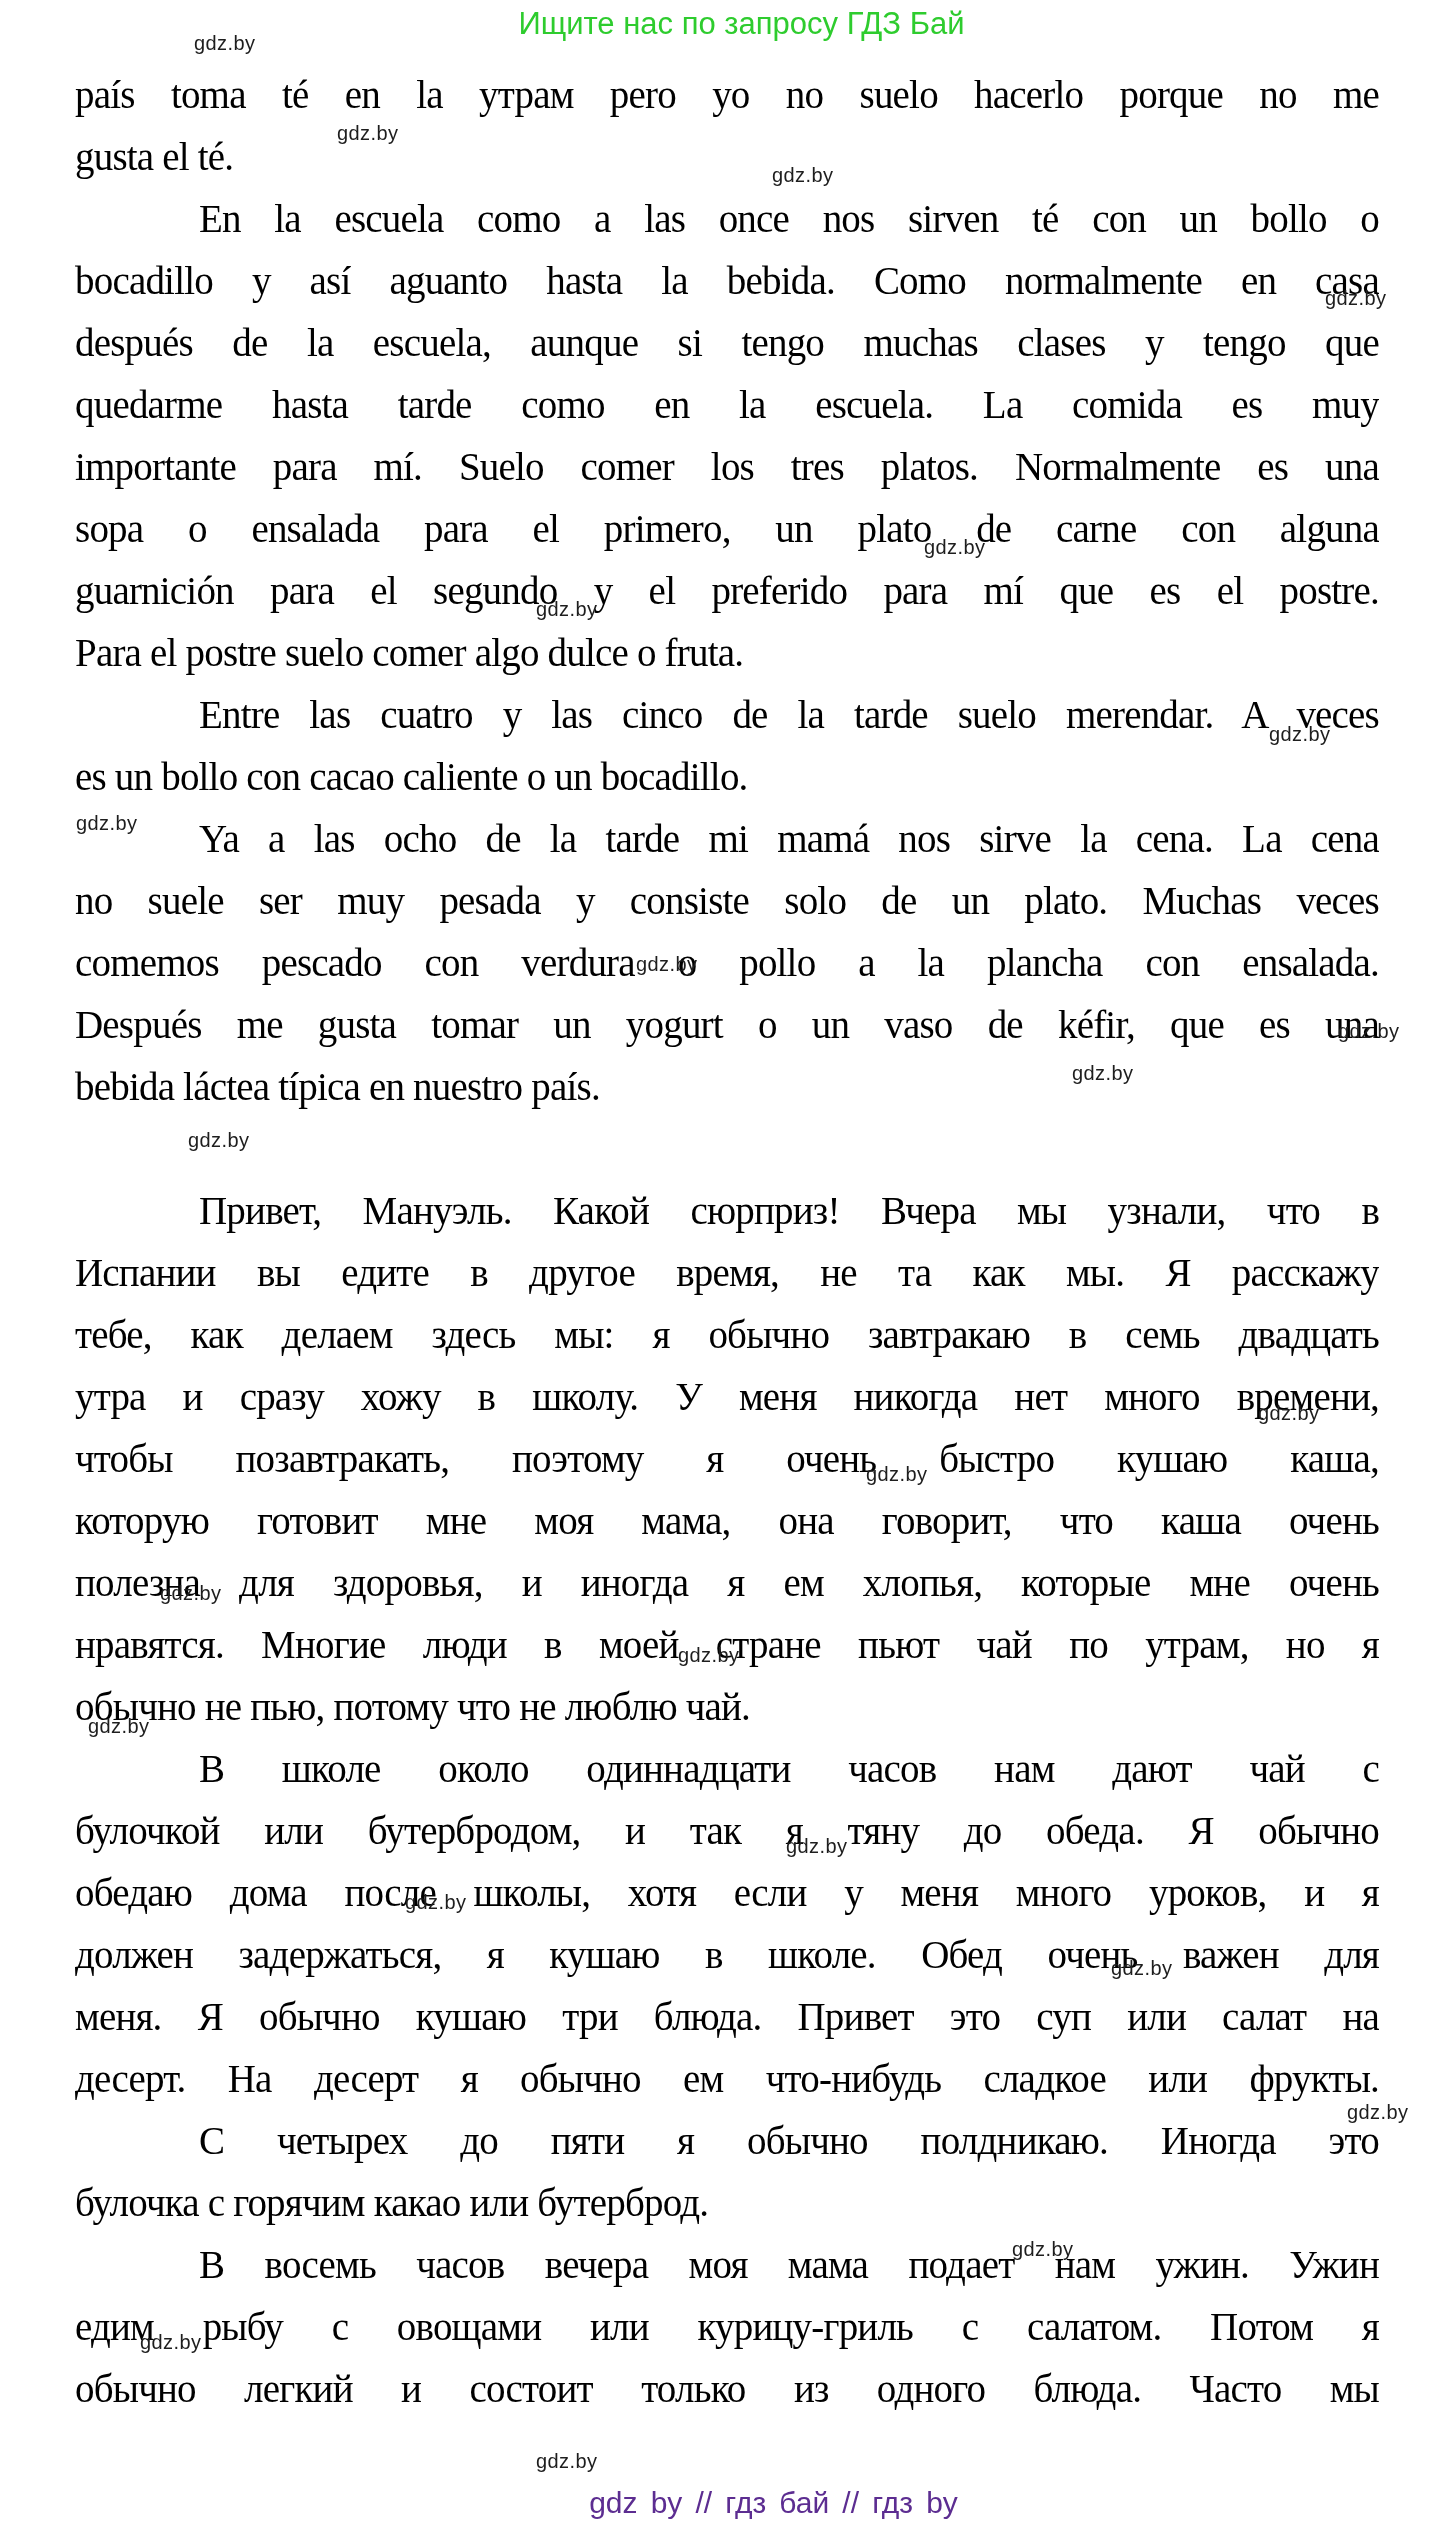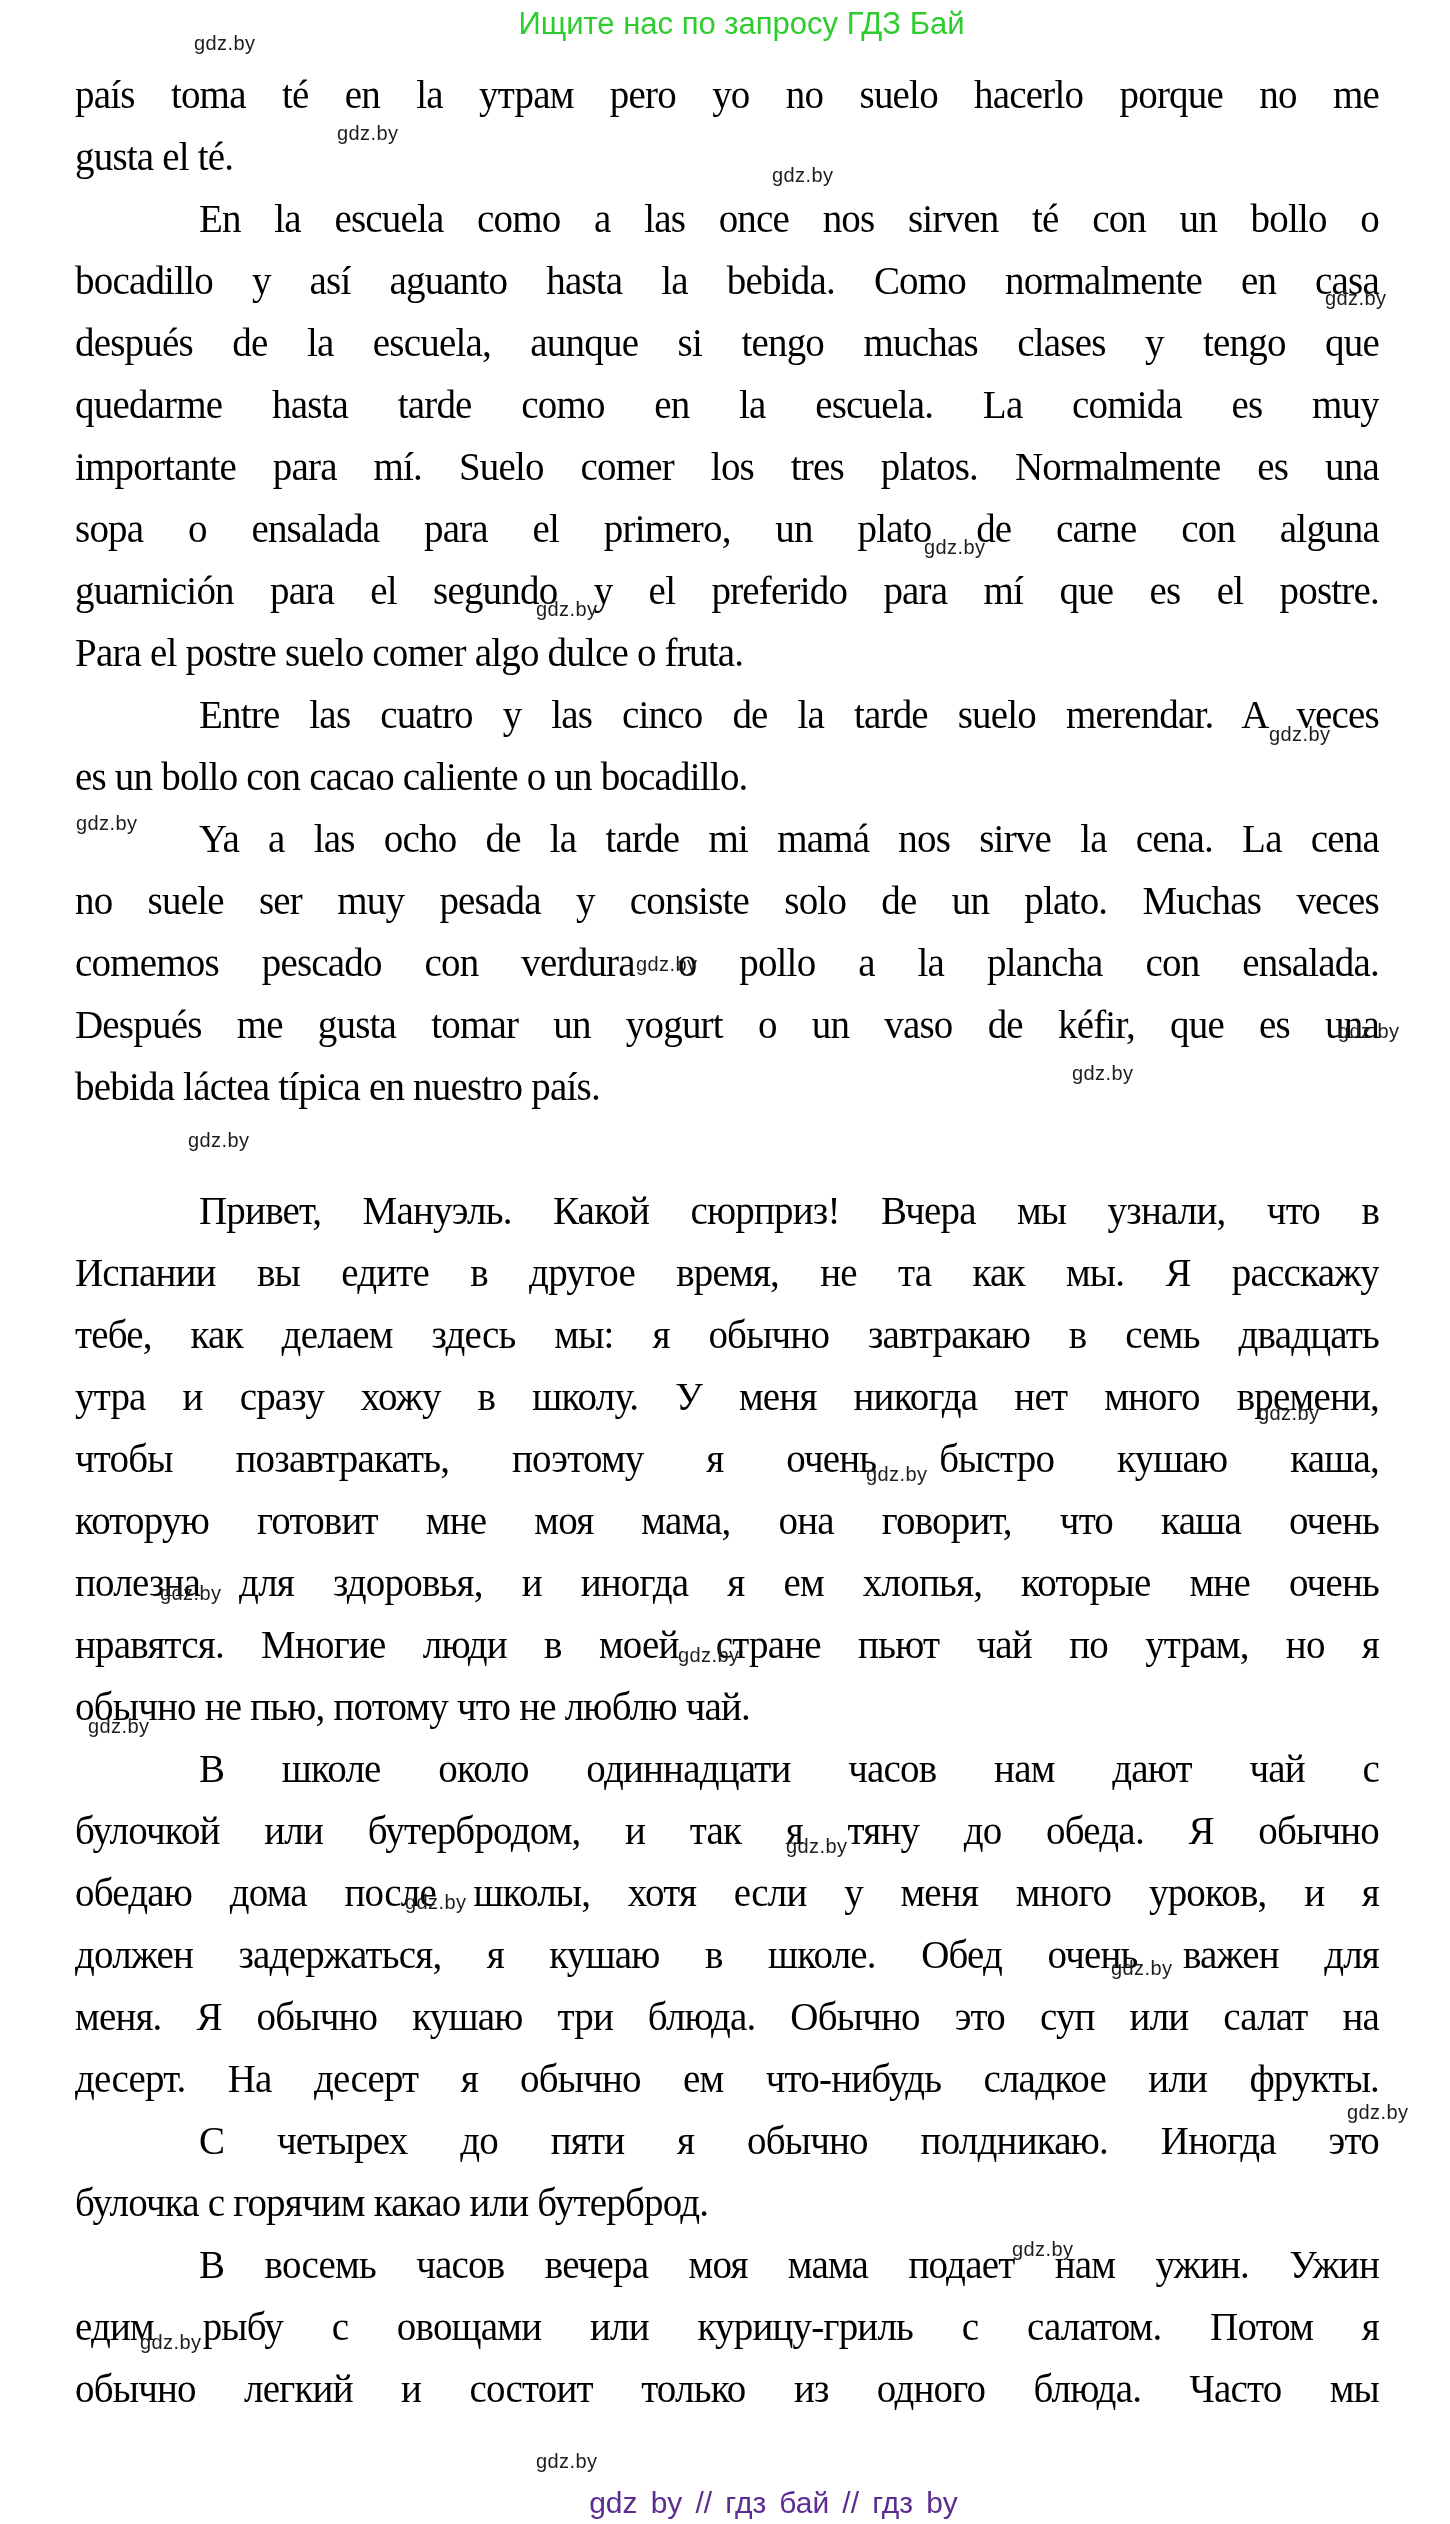--- a/index.html
+++ b/index.html
@@ -76,21 +76,21 @@
       <div class="line justify">утра и сразу хожу в школу. У меня никогда нет много времени,</div>
       <div class="line justify">чтобы позавтракать, поэтому я очень быстро кушаю каша,</div>
       <div class="line justify">которую готовит мне моя мама, она говорит, что каша очень</div>
       <div class="line justify">полезна для здоровья, и иногда я ем хлопья, которые мне очень</div>
       <div class="line justify">нравятся. Многие люди в моей стране пьют чай по утрам, но я</div>
       <div class="line">обычно не пью, потому что не люблю чай.</div>
       <div class="line justify indent">В школе около одиннадцати часов нам дают чай с</div>
       <div class="line justify">булочкой или бутербродом, и так я тяну до обеда. Я обычно</div>
       <div class="line justify">обедаю дома после школы, хотя если у меня много уроков, и я</div>
       <div class="line justify">должен задержаться, я кушаю в школе. Обед очень важен для</div>
-      <div class="line justify">меня. Я обычно кушаю три блюда. Обычно это суп или салат на</div>
+      <div class="line justify">меня. Я обычно кушаю три блюда. Привет это суп или салат на</div>
       <div class="line justify">десерт. На десерт я обычно ем что-нибудь сладкое или фрукты.</div>
       <div class="line justify indent">С четырех до пяти я обычно полдникаю. Иногда это</div>
       <div class="line">булочка с горячим какао или бутерброд.</div>
       <div class="line justify indent">В восемь часов вечера моя мама подает нам ужин. Ужин</div>
       <div class="line justify">едим рыбу с овощами или курицу-гриль с салатом. Потом я</div>
       <div class="line justify">обычно легкий и состоит только из одного блюда. Часто мы</div>
     </div>
 
   <div id="watermark-layer">
       <span class="wm" style="left: 194px; top: 32px; color: rgb(30, 30, 30);">gdz.by</span>

